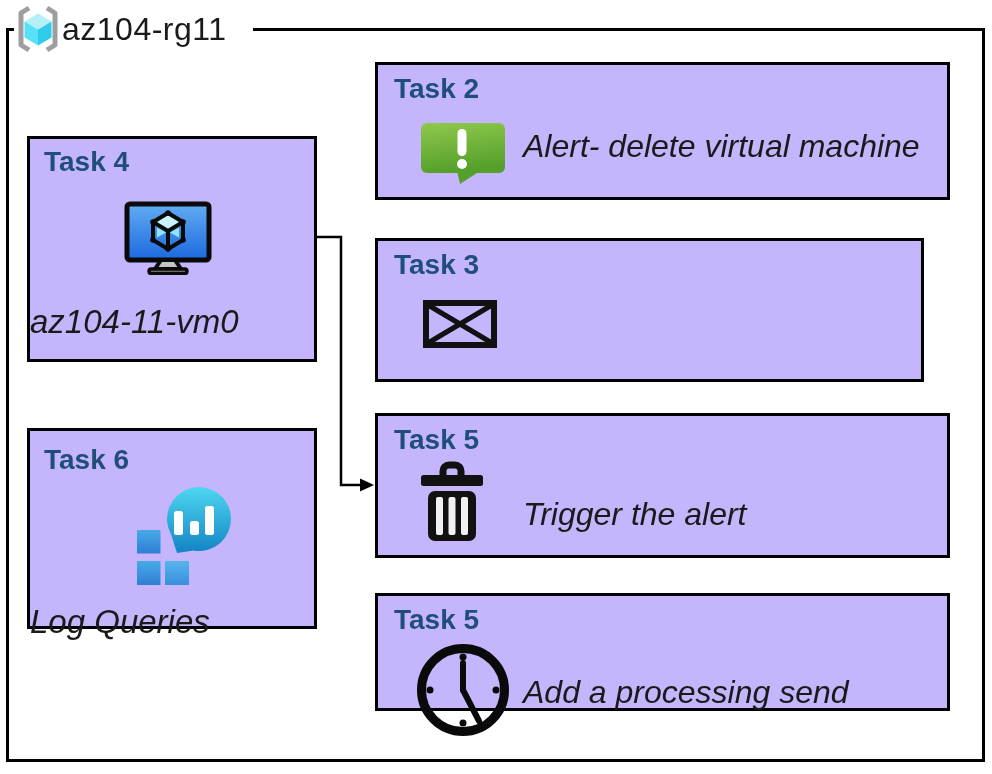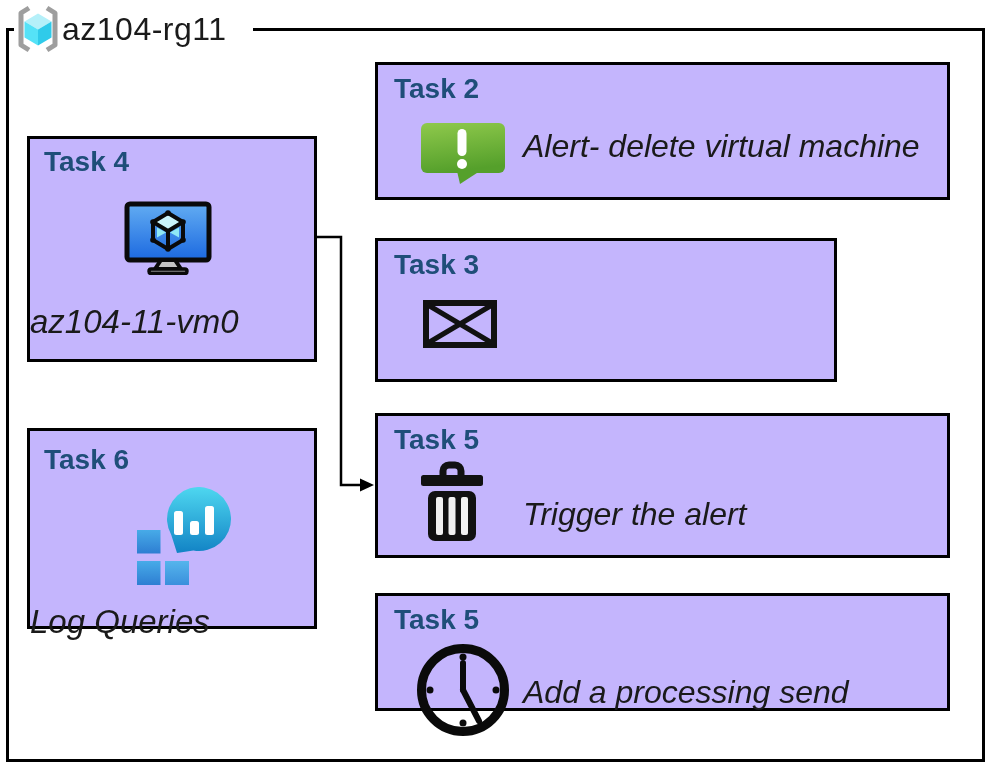--- a/index.html
+++ b/index.html
@@ -27,21 +27,21 @@
   .caption{
     position:absolute;font-size:32px;line-height:38px;color:#1a1a1a;white-space:nowrap;font-style:italic;
   }
   .caption-center{left:0;width:100%;text-align:left;font-size:33px;}
   .icon{position:absolute;}
   .connector-svg{position:absolute;left:0;top:0;z-index:1;pointer-events:none;}
   
   #task1{left:27px;top:136px;width:290px;height:226px;}
   #task6{left:27px;top:428px;width:290px;height:201px;}
   #task2{left:375px;top:62px;width:575px;height:138px;}
-  #task3{left:375px;top:238px;width:462px;height:144px;}
+  #task3{left:375px;top:238px;width:549px;height:144px;}
   #task4{left:375px;top:413px;width:575px;height:145px;}
   #task5{left:375px;top:593px;width:575px;height:118px;}
 </style>
 </head>
 <body>
 
 <div id="canvas">
 
   <div class="outer-box"></div>
 

